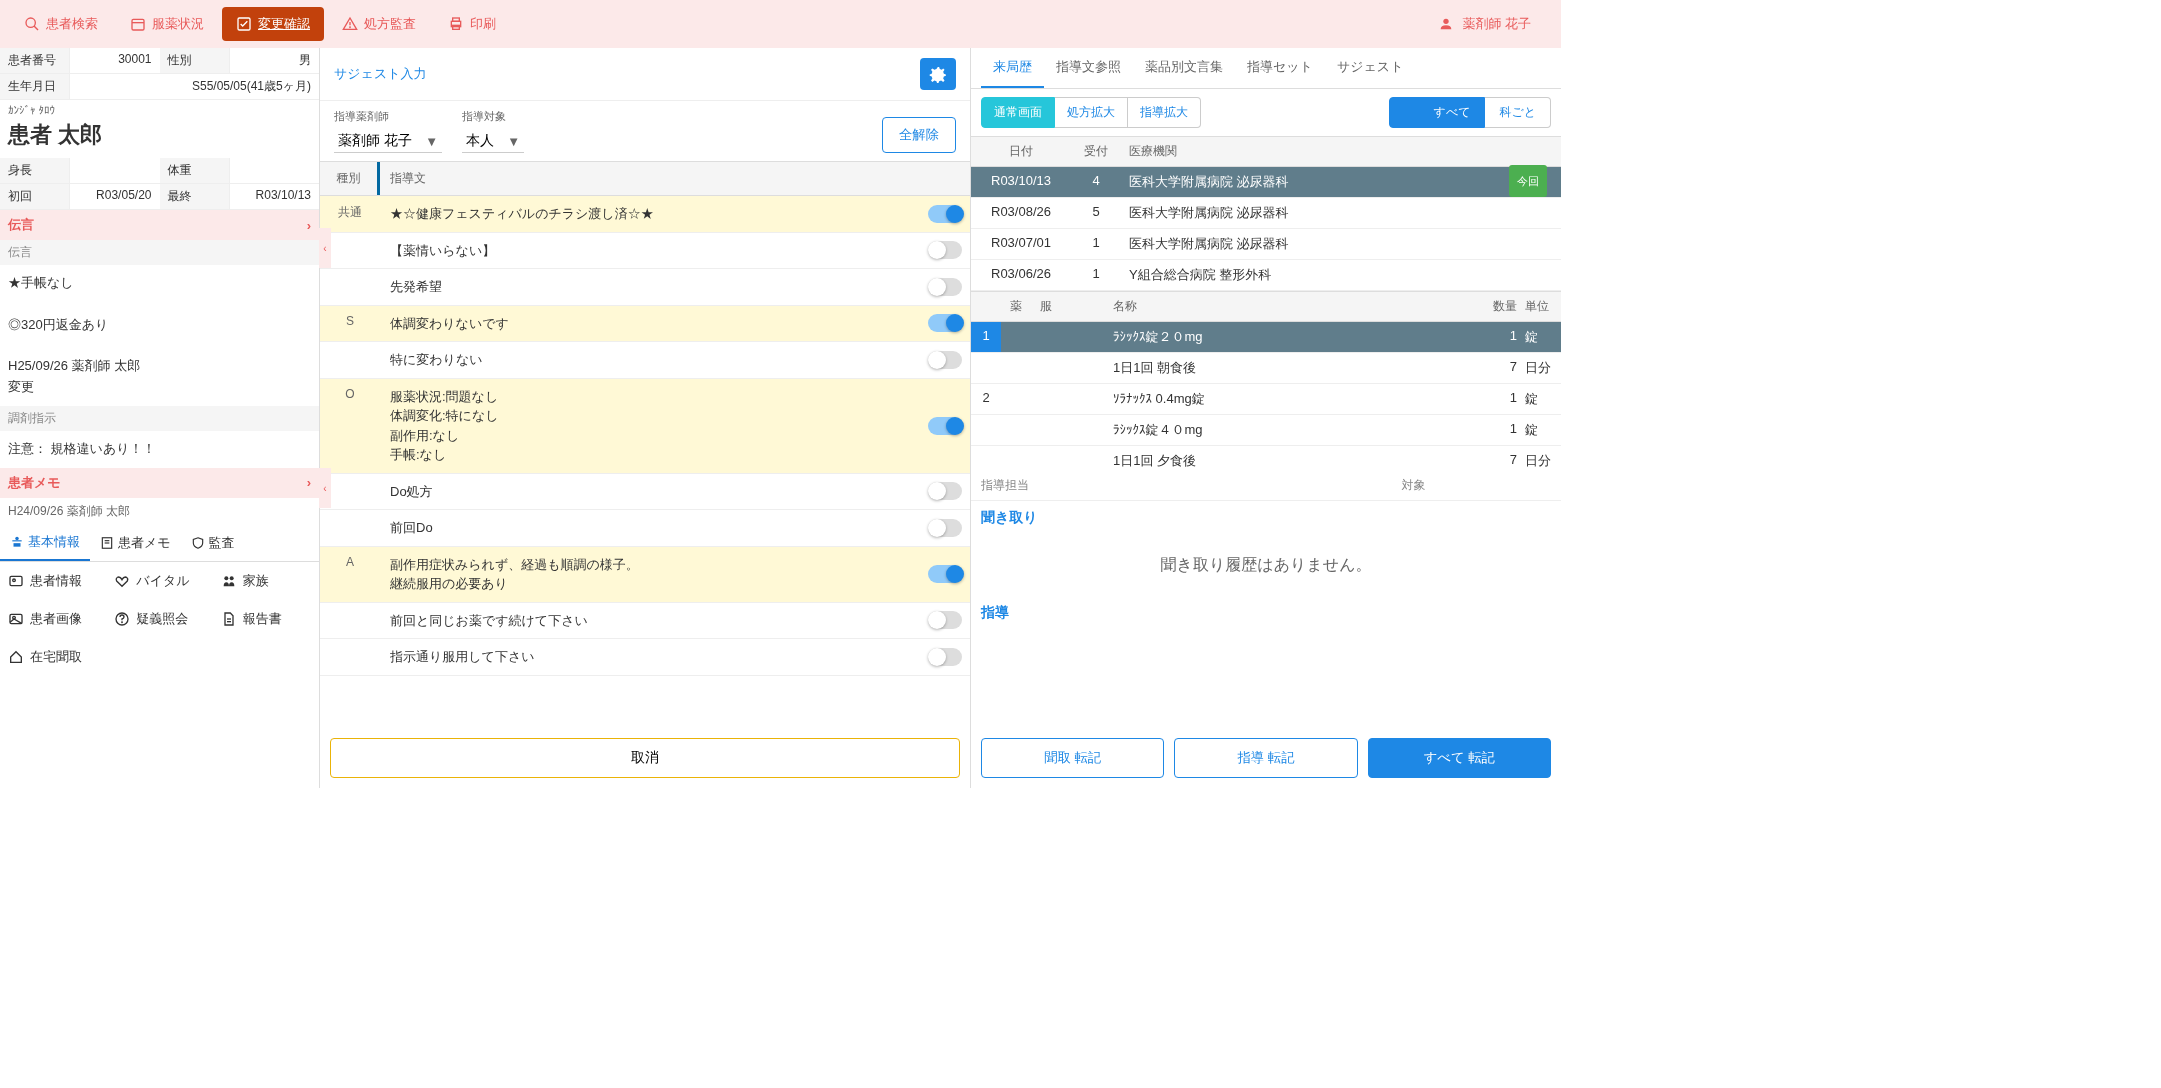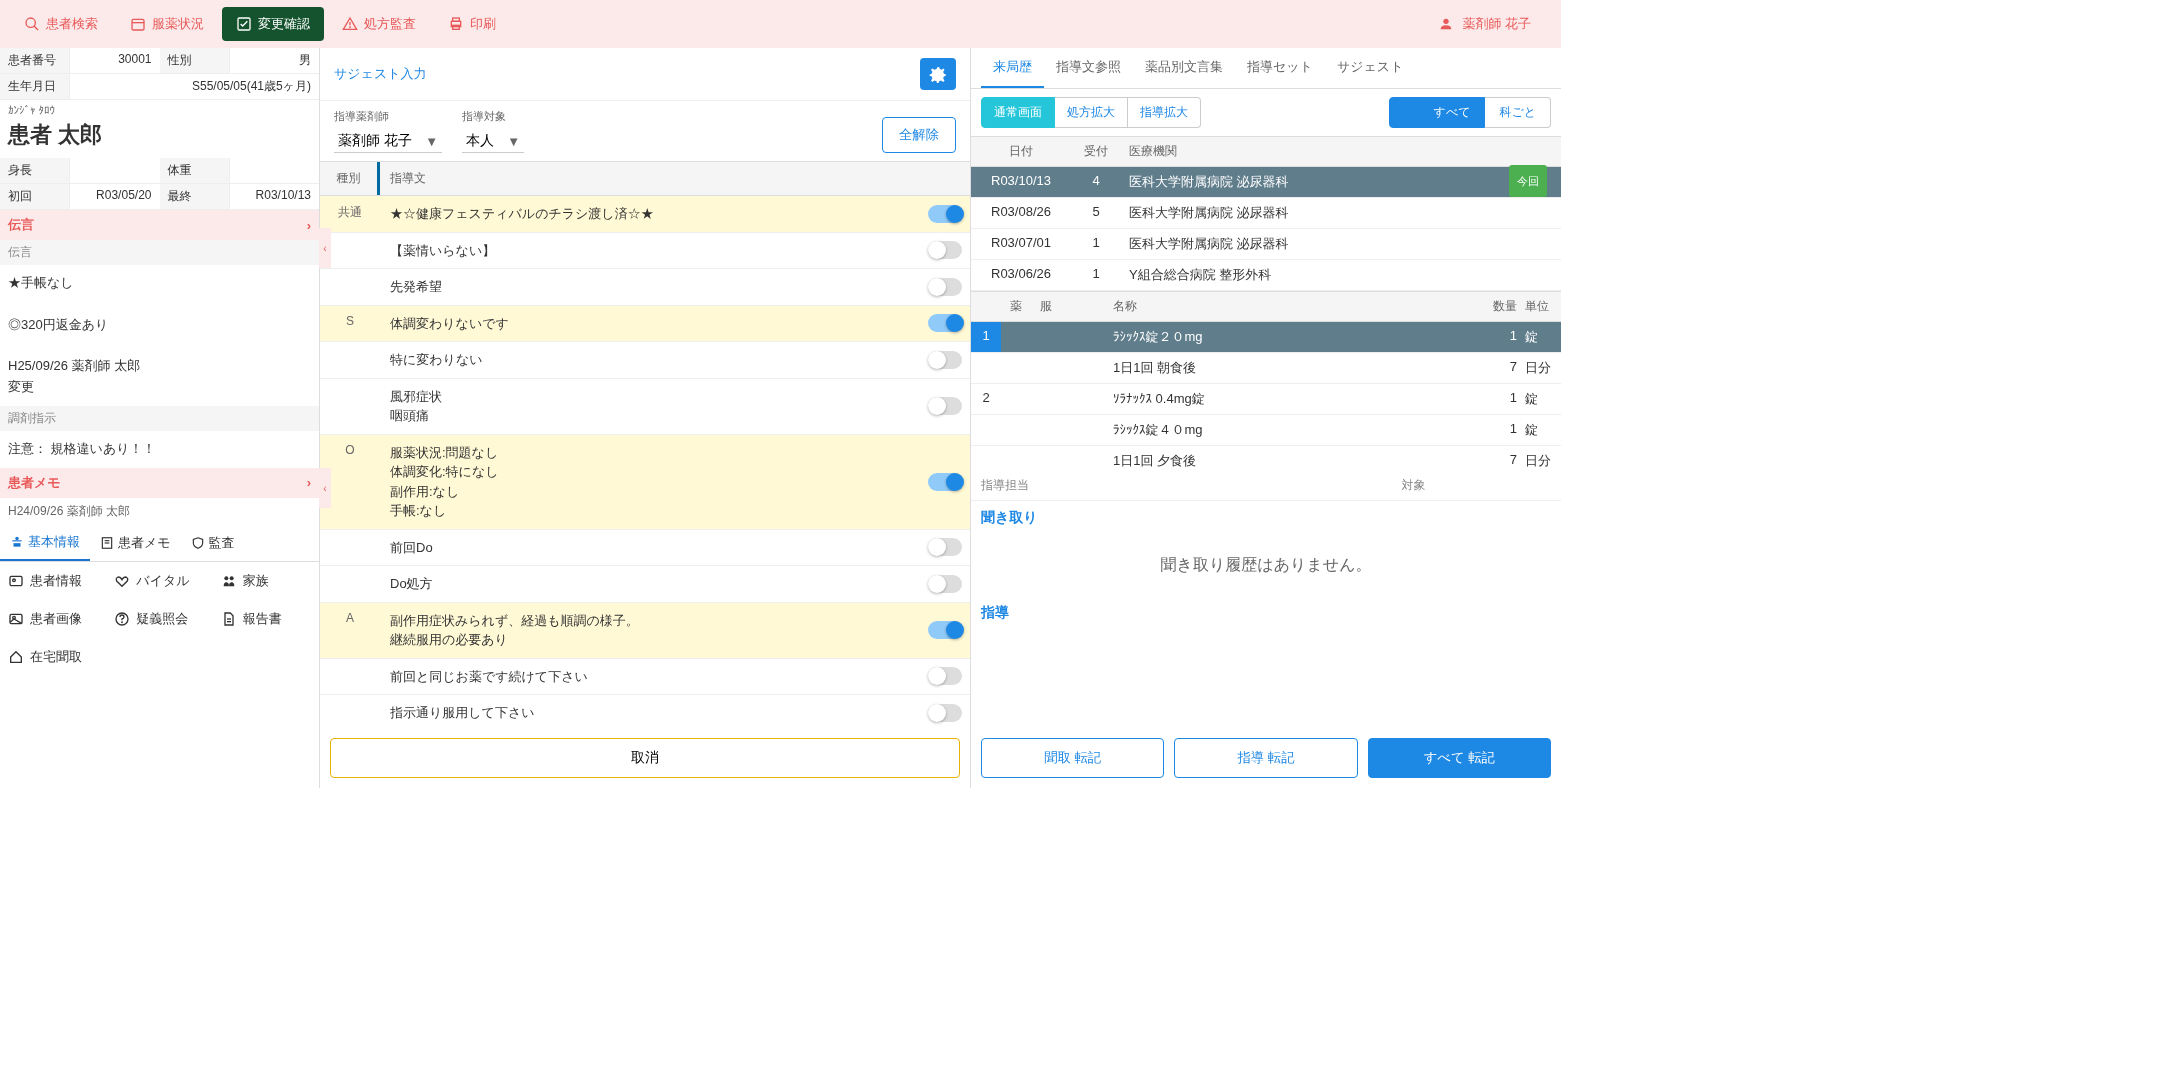--- a/index.html
+++ b/index.html
@@ -1,21 +1,21 @@
 <!DOCTYPE html>
 <html><head>
 <meta charset="utf-8">
 <style>
 * { margin: 0; padding: 0; box-sizing: border-box; font-family: "Hiragino Sans", "Meiryo", sans-serif; }
 body { background: #fff; font-size: 13px; color: #333; }
 .app { width: 1561px; height: 788px; display: flex; flex-direction: column; }
 .top-bar { background: #fce9e9; height: 48px; display: flex; align-items: center; padding: 0 10px; justify-content: space-between; }
 .top-nav { display: flex; gap: 4px; }
 .top-nav-item { display: flex; align-items: center; gap: 6px; padding: 8px 14px; color: #e85a5a; font-weight: 500; cursor: pointer; border-radius: 4px; }
-.top-nav-item.active { background: #14532d; color: #fff; }
+.top-nav-item.active { background: #c2410c; color: #fff; text-decoration: underline; }
 .top-nav-item svg { width: 16px; height: 16px; }
 .user-info { display: flex; align-items: center; gap: 8px; color: #e85a5a; font-weight: 500; padding-right: 20px; }
 .main-area { display: flex; flex: 1; overflow: hidden; }
 .left-panel { width: 320px; border-right: 1px solid #ddd; display: flex; flex-direction: column; background: #fff; overflow: hidden; }
 .patient-info-grid { display: grid; grid-template-columns: 1fr 1fr; font-size: 12px; }
 .info-row { display: flex; border-bottom: 1px solid #eee; }
 .info-label { background: #f5f5f5; padding: 4px 8px; width: 70px; border-right: 1px solid #eee; }
 .info-value { padding: 4px 8px; flex: 1; text-align: right; }
 .full-row { grid-column: 1 / 3; }
 .patient-name-furigana { padding: 4px 8px; font-size: 11px; color: #666; }
@@ -347,44 +347,37 @@
                 <div class="toggle on"></div>
               </div>
             </div>
             <div class="suggest-row">
               <div class="suggest-type"></div>
     <div class="suggest-text">特に変わりない</div>
     <div class="suggest-toggle">
                 <div class="toggle"></div>
               </div>
             </div>
-            <div class="suggest-row">
-              <div class="suggest-type"></div>
-    <div class="suggest-text">風邪症状<br>咽頭痛</div>
-    <div class="suggest-toggle">
-                <div class="toggle"></div>
-              </div>
-            </div>
             <div class="suggest-row on">
               <div class="suggest-type">O</div>
     <div class="suggest-text">服薬状況:問題なし<br>体調変化:特になし<br>副作用:なし<br>手帳:なし</div>
     <div class="suggest-toggle">
                 <div class="toggle on"></div>
               </div>
             </div>
             <div class="suggest-row">
               <div class="suggest-type"></div>
+    <div class="suggest-text">Do処方</div>
+    <div class="suggest-toggle">
+                <div class="toggle"></div>
+              </div>
+            </div>
+            <div class="suggest-row">
+              <div class="suggest-type"></div>
     <div class="suggest-text">前回Do</div>
-    <div class="suggest-toggle">
-                <div class="toggle"></div>
-              </div>
-            </div>
-            <div class="suggest-row">
-              <div class="suggest-type"></div>
-    <div class="suggest-text">Do処方</div>
     <div class="suggest-toggle">
                 <div class="toggle"></div>
               </div>
             </div>
             <div class="suggest-row on">
               <div class="suggest-type">A</div>
     <div class="suggest-text">副作用症状みられず、経過も順調の様子。<br>継続服用の必要あり</div>
     <div class="suggest-toggle">
                 <div class="toggle on"></div>
               </div>

